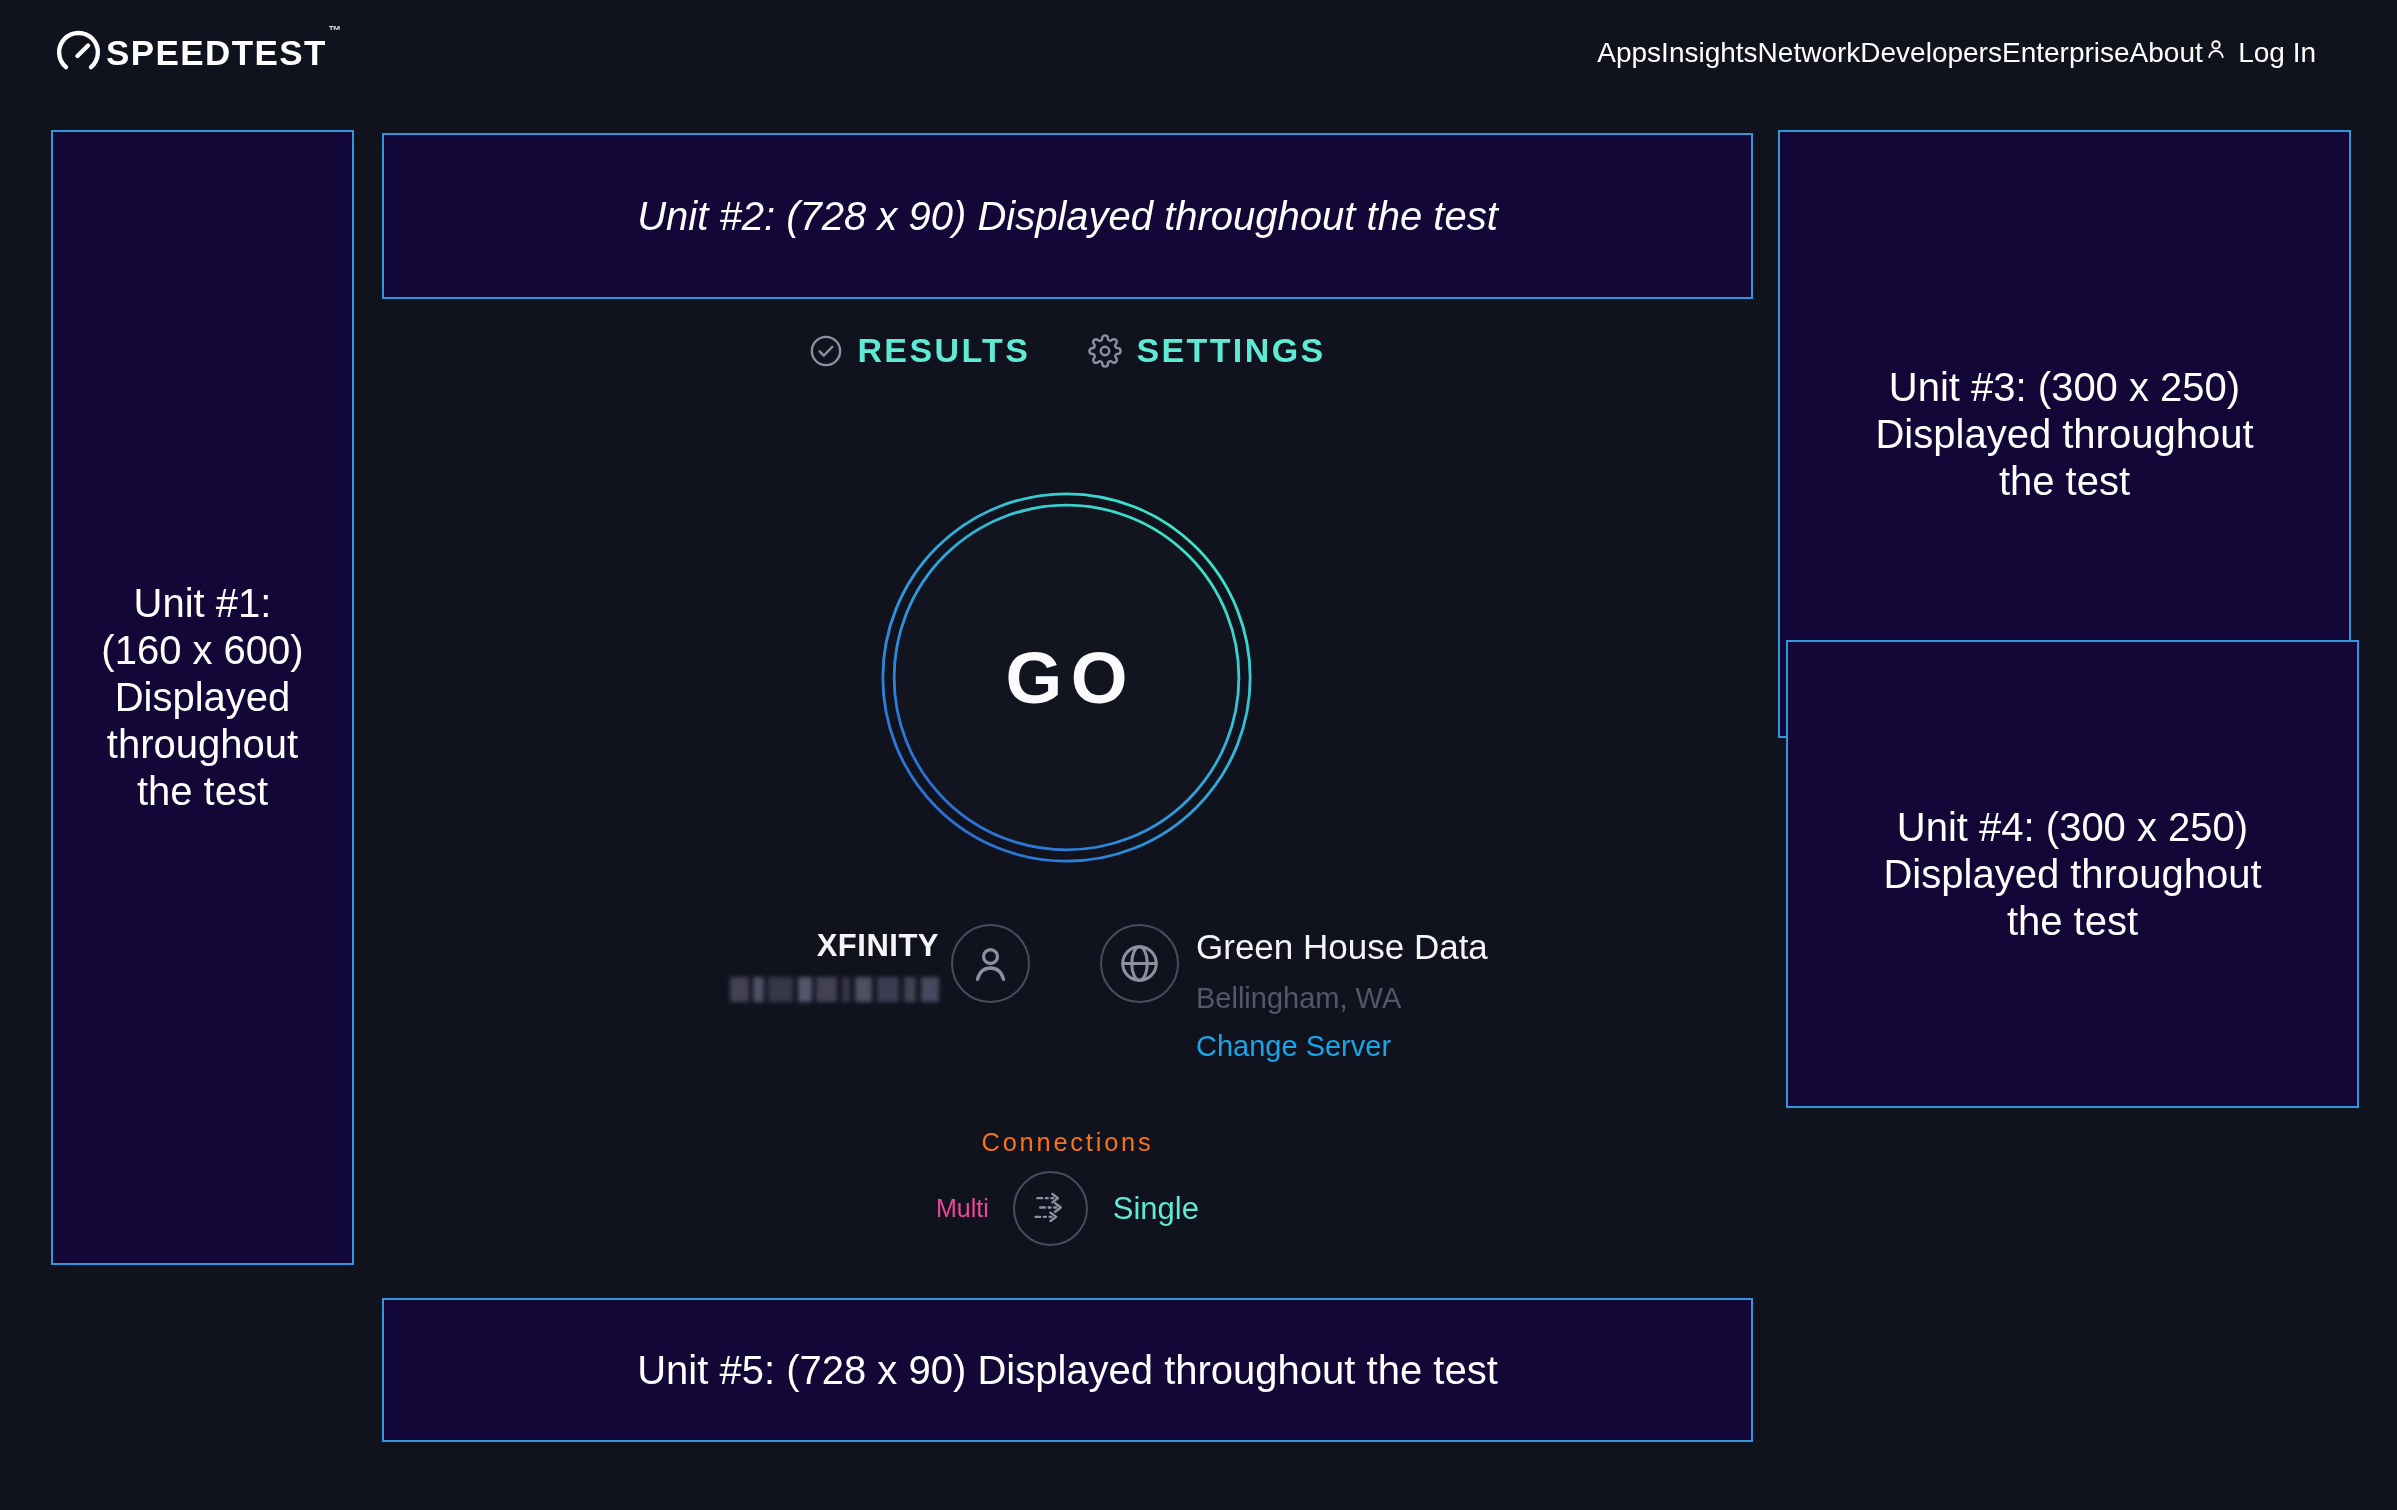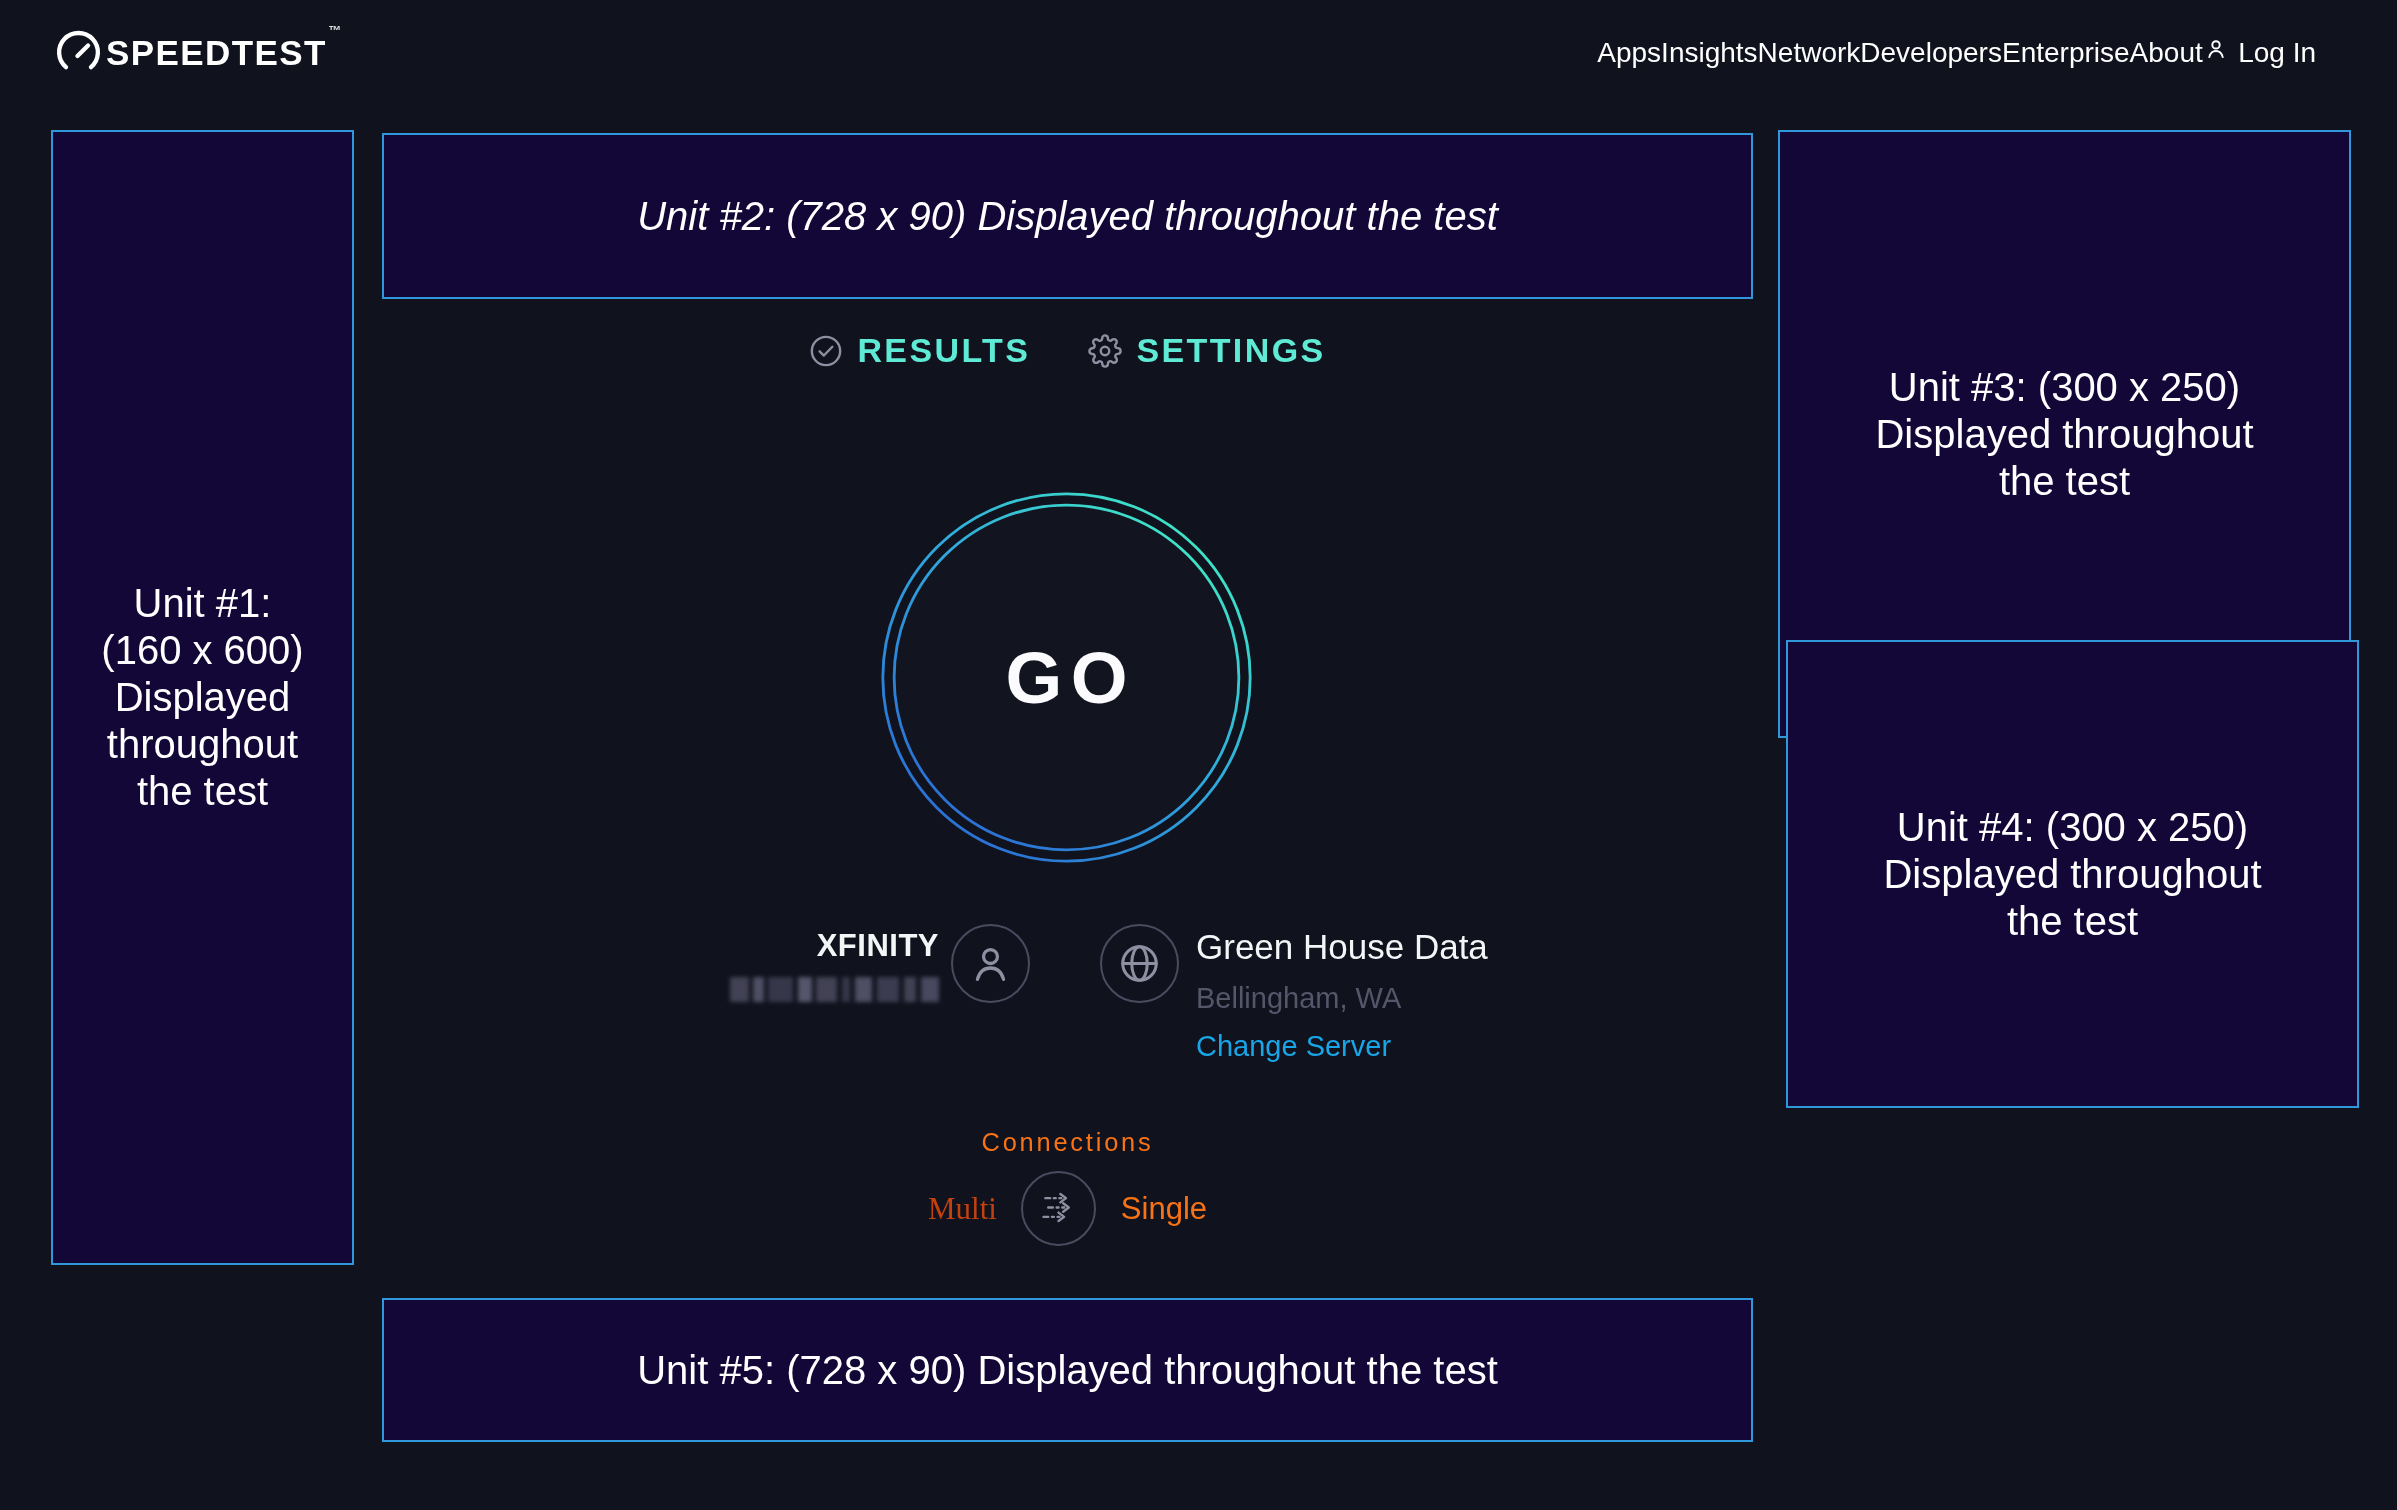--- a/index.html
+++ b/index.html
@@ -53,22 +53,22 @@
   .globe-wrap  { left:1100px; top:924px; }
   .server-text { position:absolute; left:1196px; top:927px; }
   .server-name { font-size:35px; font-weight:500; color:#f4f5f7; }
   .server-loc  { font-size:29px; color:#56566b; margin-top:15px; }
   .server-change { font-size:29px; color:#18a6e8; margin-top:15px; cursor:pointer; }
   
   .conn-label { position:absolute; left:382px; top:1128px; width:1371px; text-align:center;
                 font-size:25.4px; letter-spacing:2.8px; color:#f97316; }
   .conn-row { position:absolute; left:382px; top:1171px; width:1371px;
               display:flex; align-items:center; justify-content:center; gap:24.5px; }
-  .conn-multi  { font-size:31px; font-weight:500; color:#c2410c; cursor:pointer;font-family:Liberation Serif, serif; }
-  .conn-single { font-size:31px; font-weight:500; color:#f97316; cursor:pointer; }
+  .conn-multi  { font-size:25px; font-weight:500; color:#ec4899; cursor:pointer; }
+  .conn-single { font-size:31px; font-weight:500; color:#5eead4; cursor:pointer; }
   .conn-toggle { width:75px; height:75px; border:2.8px solid #4b4b60; border-radius:50%;
                  display:flex; align-items:center; justify-content:center; cursor:pointer; }
 </style>
 </head>
 <body>
 
 <div class="page">
 
   <div class="header">
     <div class="logo">

